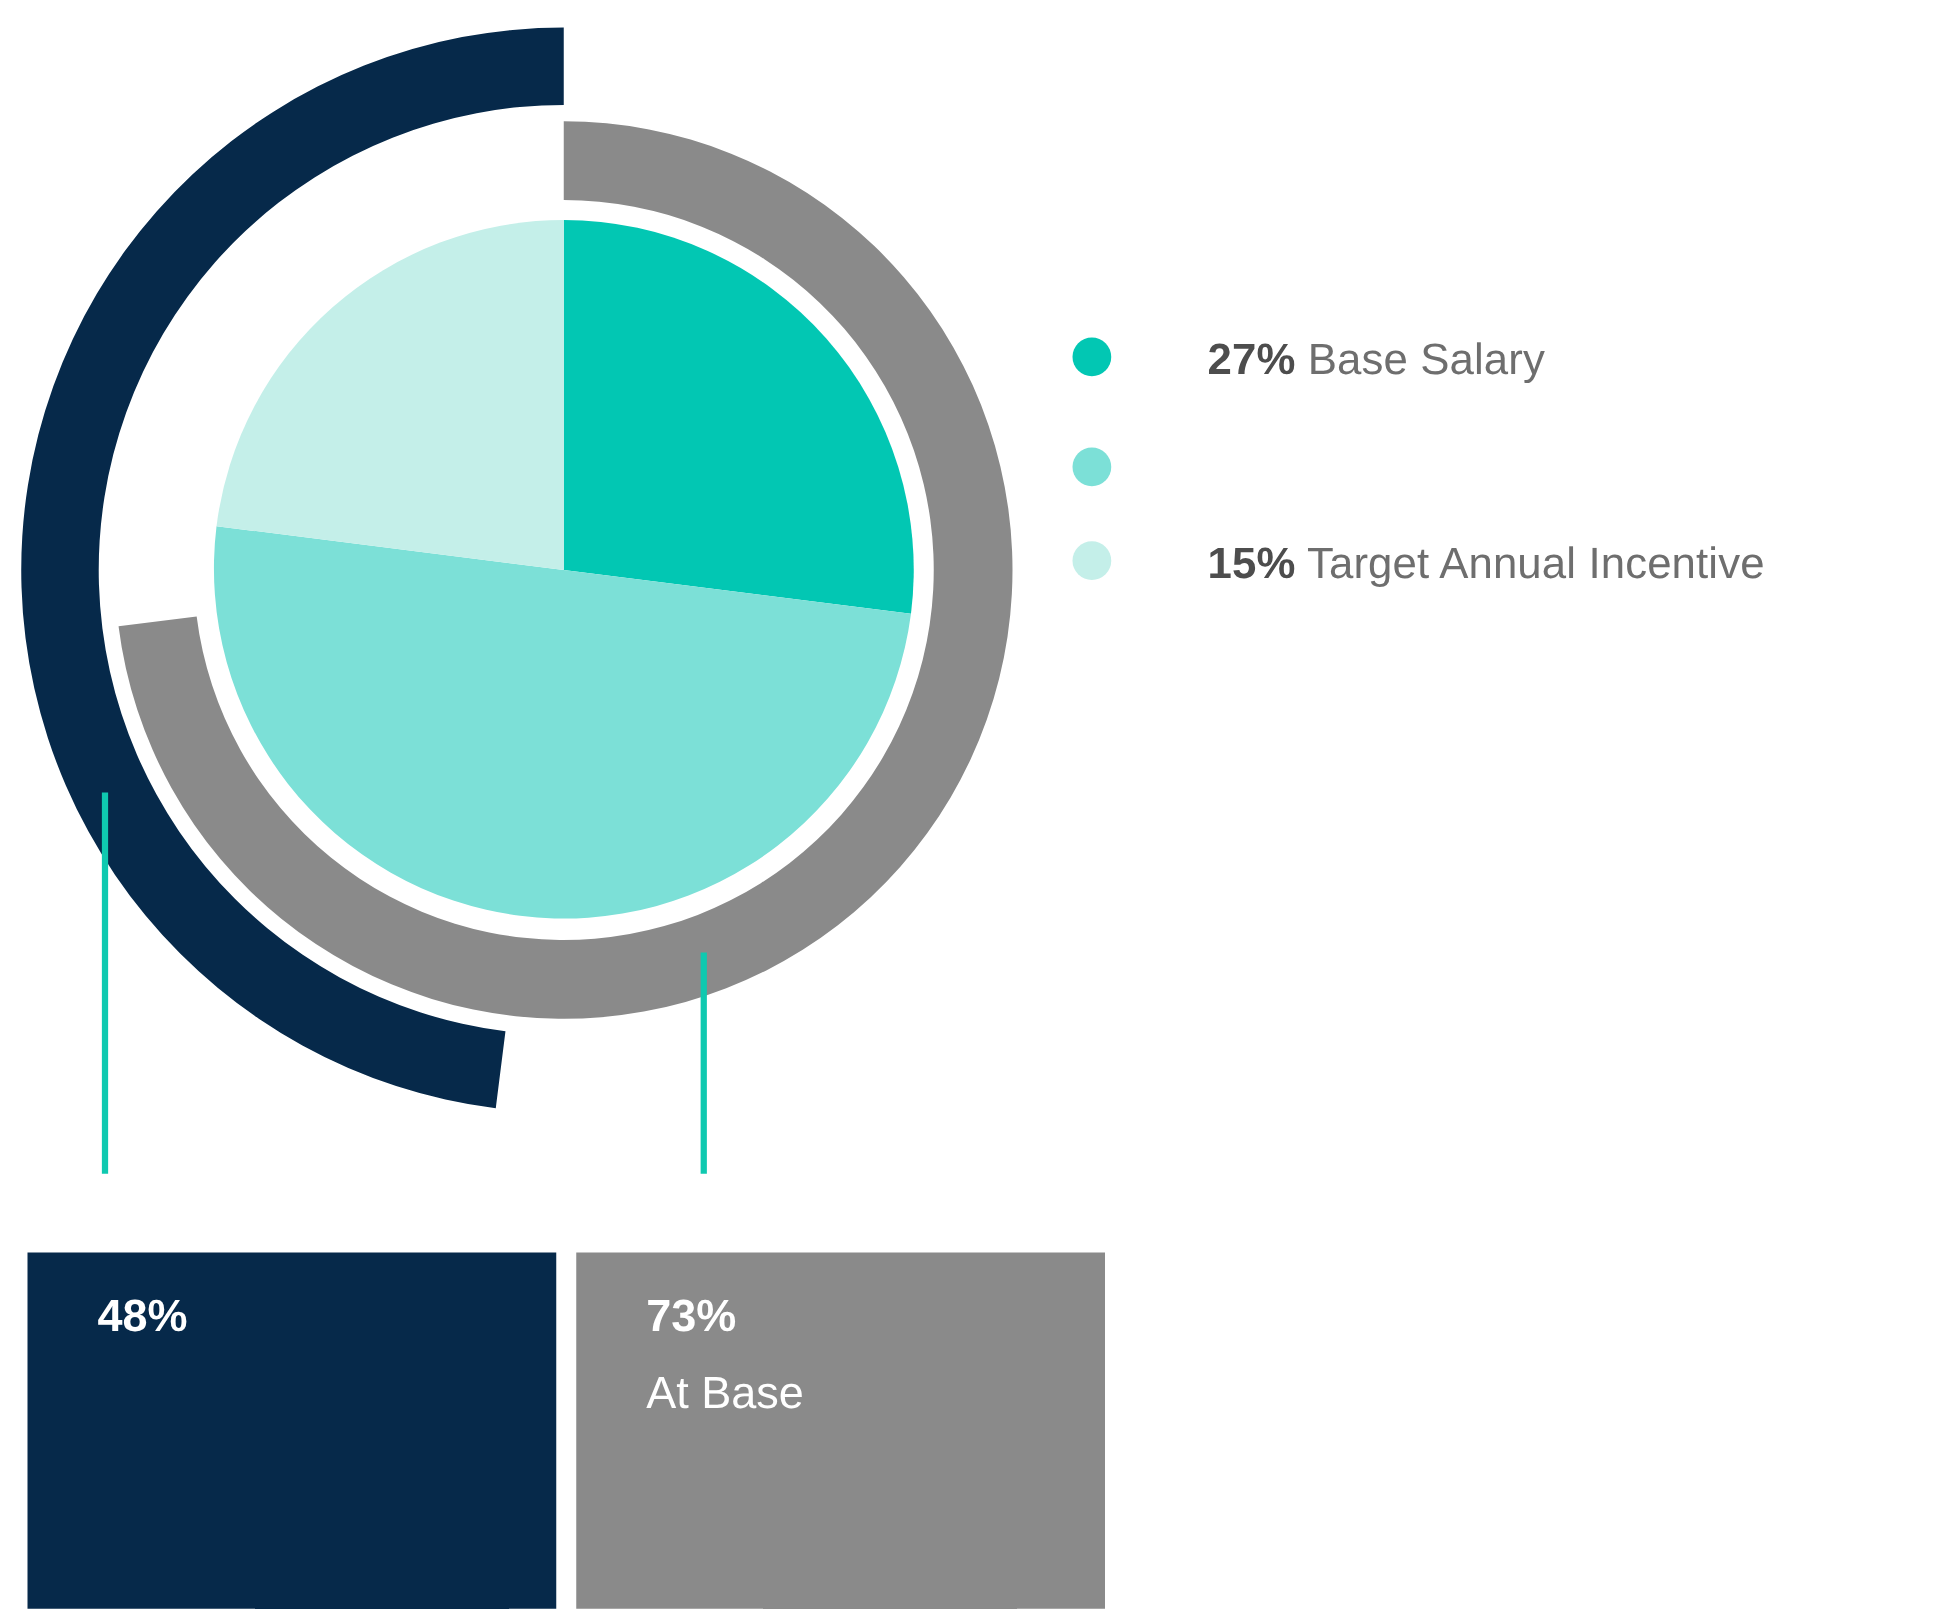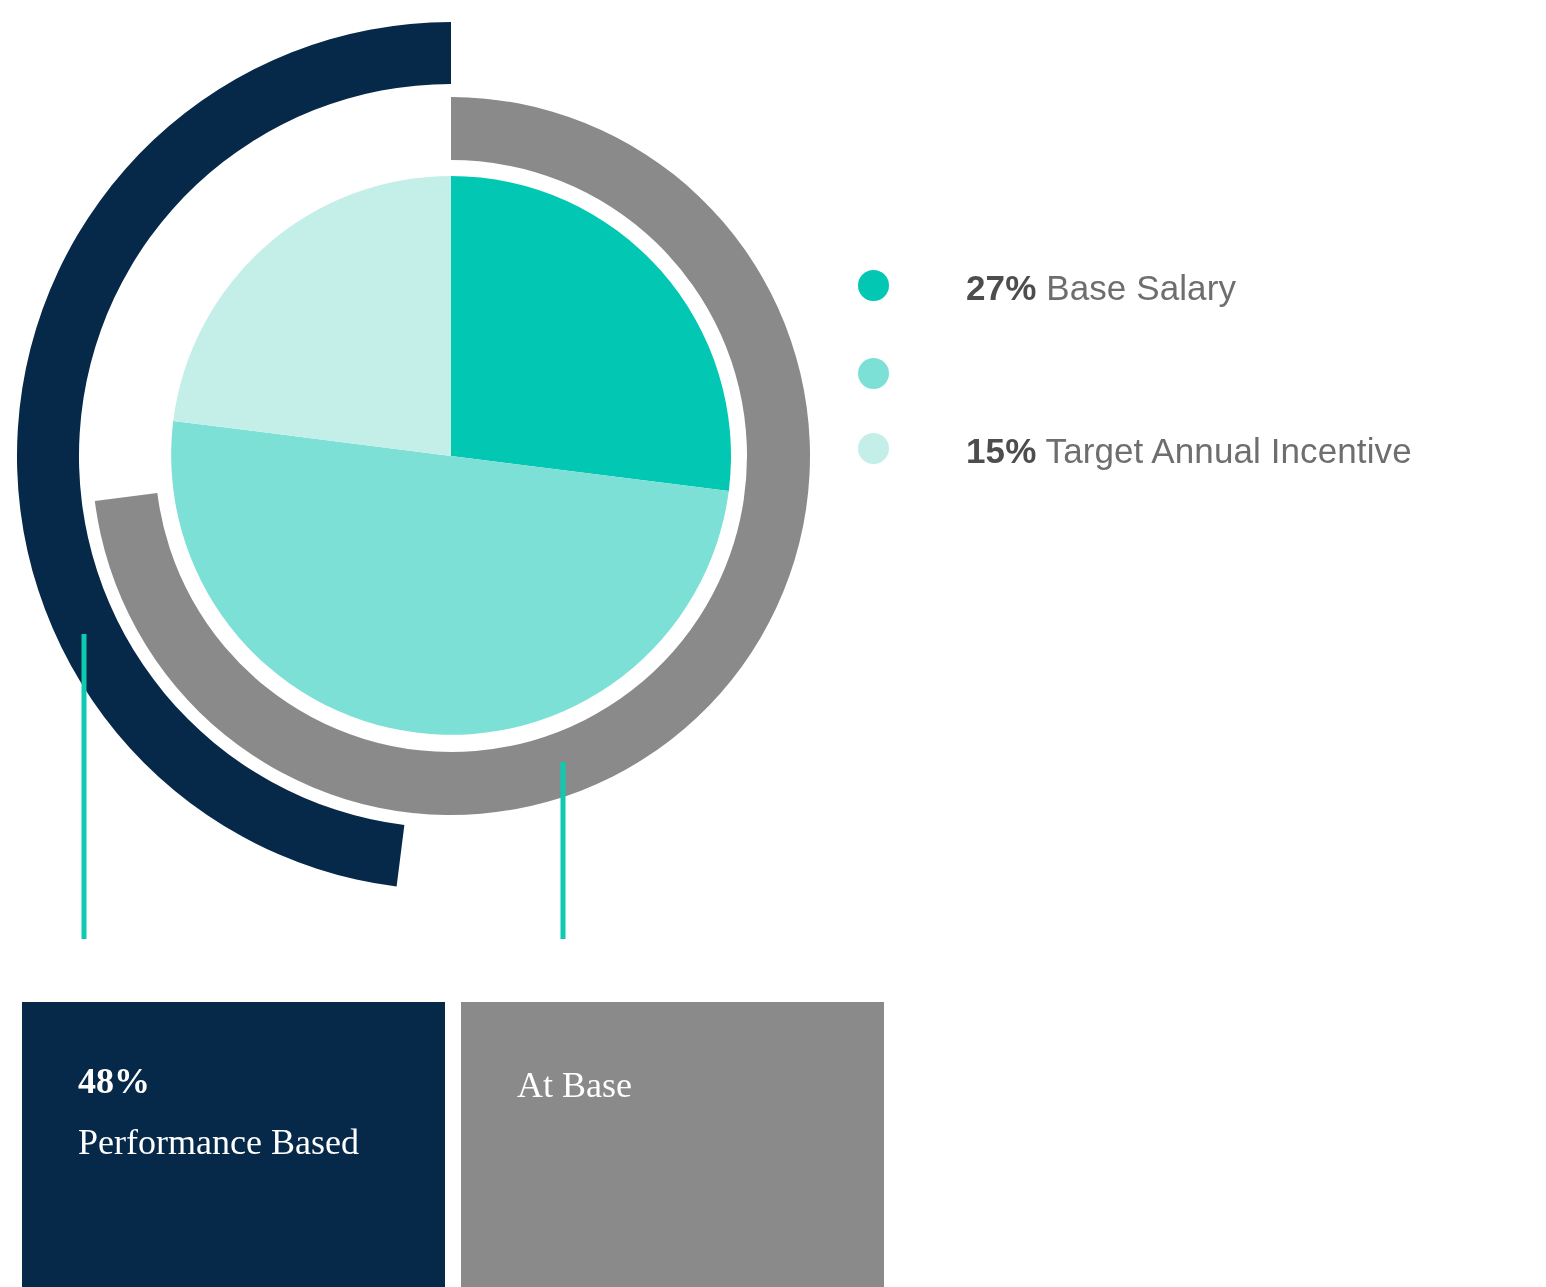--- a/index.html
+++ b/index.html
@@ -69,23 +69,22 @@
 
   
   #boxes {
     position: absolute;
     left: 22px;
     top: 1001px;
   }
   .callout {
     position: absolute;
     top: 0;
-    padding: 56px 0 0 56px;
+    padding: 28px 0 0 56px;
     box-sizing: border-box;
-    font-family: Liberation Serif, serif;
   }
   #callout-performance {
     left: 0;
     width: 423px;
     height: 286px;
   }
   #callout-risk {
     left: 439px;
     width: 423px;
     height: 286px;
@@ -146,22 +145,22 @@
       <span class="legend-dot" style="background:#c4efe9"></span>
       <span class="legend-text"><span class="legend-pct">15%</span><span> Target Annual Incentive</span></span>
     </div>
 
   </div>
 
   <div id="boxes">
 
     <div class="callout" id="callout-performance" style="background:#06294a">
       <div class="callout-pct">48%</div>
-      <div class="callout-label">Performance Based</div>
     </div>
 
     <div class="callout" id="callout-risk" style="background:#8a8a8a">
+      <div class="callout-pct">73%</div>
       <div class="callout-label">At Base</div>
     </div>
 
   </div>
 
 </div>
 
 </body></html>

